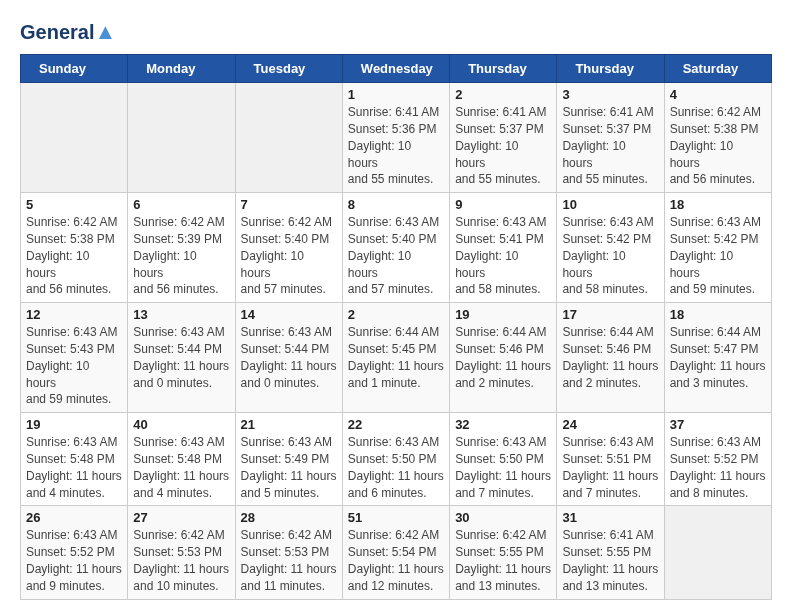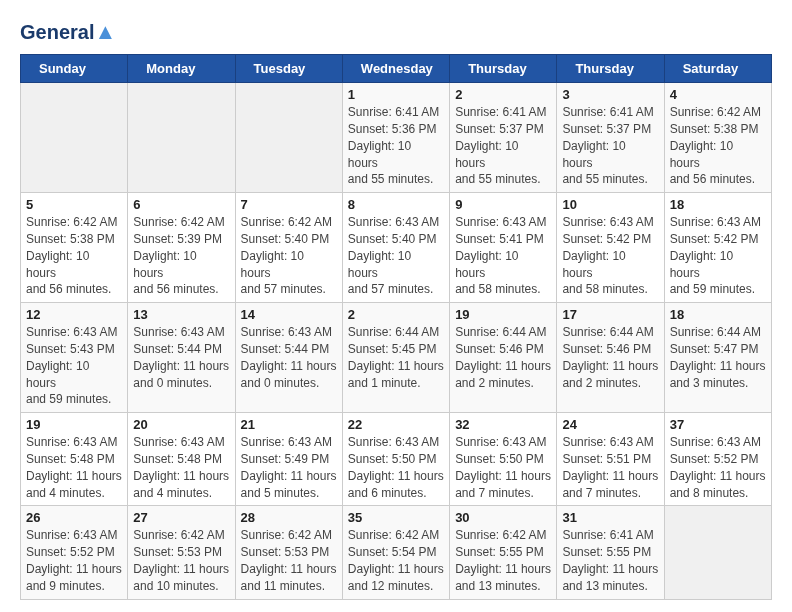--- a/index.html
+++ b/index.html
@@ -242,21 +242,21 @@
       </tr>
       <tr>
         <td>
           <span class="day-num">19</span>
           <div class="day-info" style="white-space: pre-line;">Sunrise: 6:43 AM
 Sunset: 5:48 PM
 Daylight: 11 hours
 and 4 minutes.</div>
         </td>
         <td>
-          <span class="day-num">20</span>
+          <span class="day-num">40</span>
           <div class="day-info" style="white-space: pre-line;">Sunrise: 6:43 AM
 Sunset: 5:48 PM
 Daylight: 11 hours
 and 4 minutes.</div>
         </td>
         <td>
           <span class="day-num">21</span>
           <div class="day-info" style="white-space: pre-line;">Sunrise: 6:43 AM
 Sunset: 5:49 PM
 Daylight: 11 hours
@@ -307,21 +307,21 @@
 and 10 minutes.</div>
         </td>
         <td>
           <span class="day-num">28</span>
           <div class="day-info" style="white-space: pre-line;">Sunrise: 6:42 AM
 Sunset: 5:53 PM
 Daylight: 11 hours
 and 11 minutes.</div>
         </td>
         <td>
-          <span class="day-num">35</span>
+          <span class="day-num">51</span>
           <div class="day-info" style="white-space: pre-line;">Sunrise: 6:42 AM
 Sunset: 5:54 PM
 Daylight: 11 hours
 and 12 minutes.</div>
         </td>
         <td>
           <span class="day-num">30</span>
           <div class="day-info" style="white-space: pre-line;">Sunrise: 6:42 AM
 Sunset: 5:55 PM
 Daylight: 11 hours

